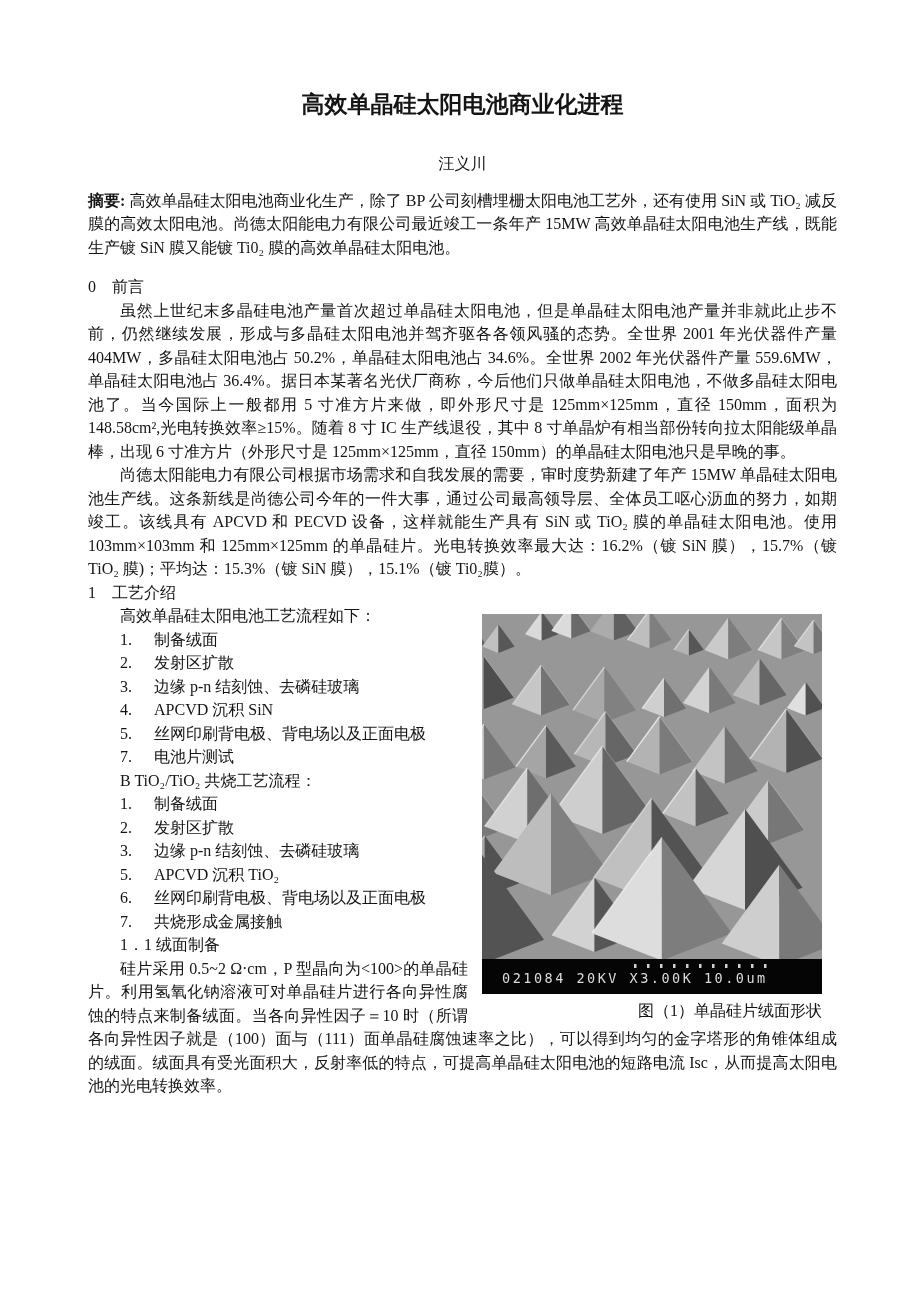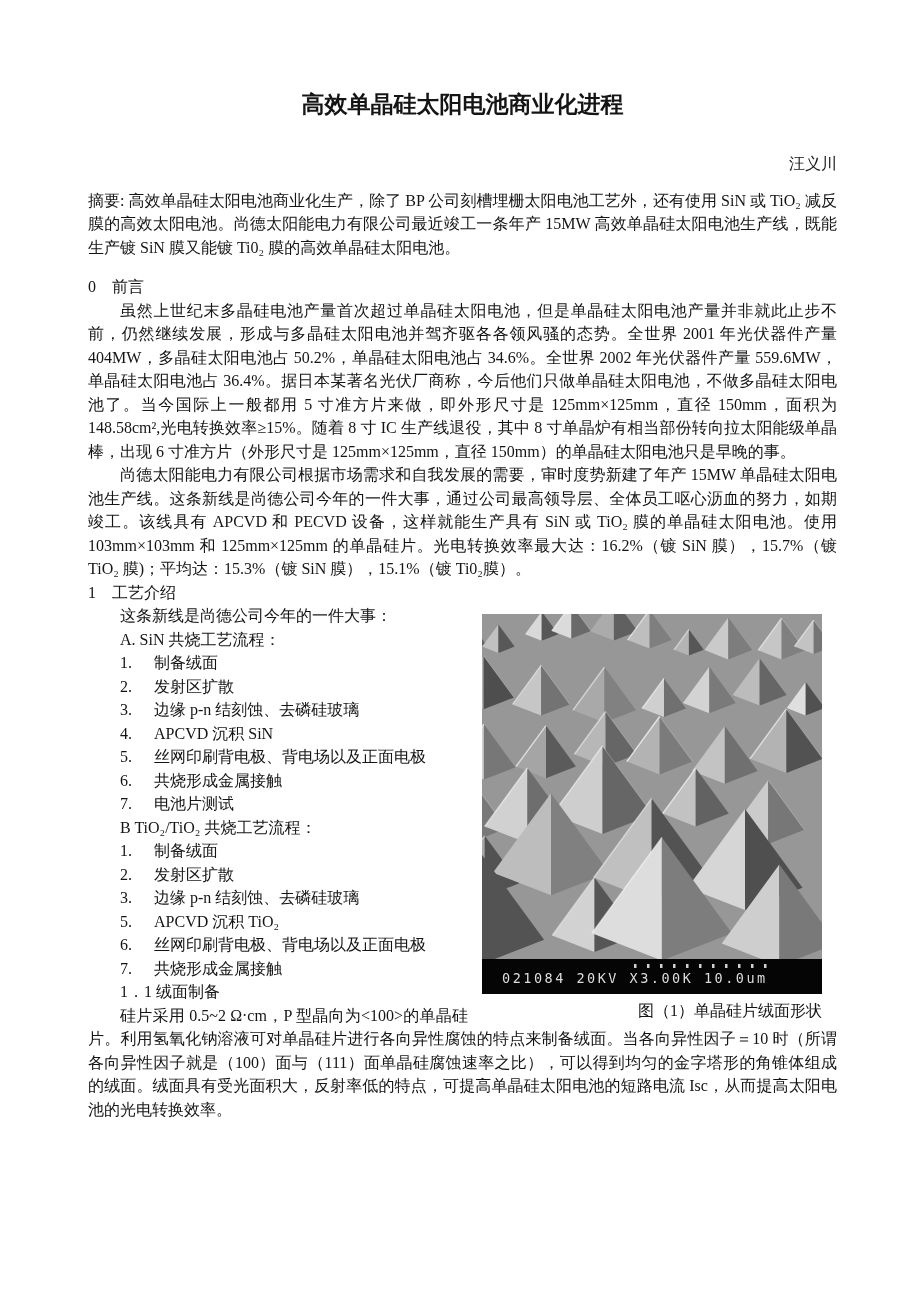--- a/index.html
+++ b/index.html
@@ -16,28 +16,28 @@
     overflow:hidden;
   }
   .doc-title{
     font-size:23px;
     font-weight:bold;
     text-align:center;
     line-height:34px;
     margin:0;
   }
   .author{
-    text-align:right;
+    text-align:center;
     margin-top:30px;
   }
   .abstract{
     margin-top:13px;
     text-align:justify;
   }
-  .abstract .abstract-label{font-weight:normal;}
+  .abstract .abstract-label{font-weight:bold;}
   .sec-heading{margin:0;}
   .sec-heading .num{display:inline-block;min-width:12px;margin-right:12px;}
   p.body-par{
     margin:0;
     text-indent:2em;
     text-align:justify;
   }
   .flow{overflow:visible;}
   .indent1{padding-left:32px;}
   .proc-list{margin:0;padding:0;list-style:none;}
@@ -198,30 +198,28 @@
             <rect x="243" y="350" width="2.5" height="4" fill="#d0d0d0"></rect>
             <rect x="256" y="350" width="2.5" height="4" fill="#d0d0d0"></rect>
             <rect x="269" y="350" width="2.5" height="4" fill="#d0d0d0"></rect>
             <rect x="282" y="350" width="2.5" height="4" fill="#d0d0d0"></rect>
           </g>
         <text x="20" y="369" font-family="DejaVu Sans Mono, Liberation Mono, monospace" font-size="13.5" letter-spacing="2.5" fill="#dcdcdc">021084 20KV  X3.00K 10.0um</text>
       </svg>
       <div class="figure-caption">图（1）单晶硅片绒面形状</div>
     </div>
 
-    <div class="indent1">这条新线是尚德公司今年的一件大事：</div>
-
-    <div class="indent1">A. SiN 共烧工艺流程：</div>
+    <div class="indent1">高效单晶硅太阳电池工艺流程如下：</div>
+
     <div class="proc-list">
       <div class="proc-item"><span class="item-num">1.</span><span>制备绒面</span></div>
       <div class="proc-item"><span class="item-num">2.</span><span>发射区扩散</span></div>
       <div class="proc-item"><span class="item-num">3.</span><span>边缘 p-n 结刻蚀、去磷硅玻璃</span></div>
       <div class="proc-item"><span class="item-num">4.</span><span>APCVD 沉积 SiN</span></div>
       <div class="proc-item"><span class="item-num">5.</span><span>丝网印刷背电极、背电场以及正面电极</span></div>
-      <div class="proc-item"><span class="item-num">6.</span><span>共烧形成金属接触</span></div>
       <div class="proc-item"><span class="item-num">7.</span><span>电池片测试</span></div>
     </div>
 
     <div class="indent1">B TiO₂/TiO₂ 共烧工艺流程：</div>
     <div class="proc-list">
       <div class="proc-item"><span class="item-num">1.</span><span>制备绒面</span></div>
       <div class="proc-item"><span class="item-num">2.</span><span>发射区扩散</span></div>
       <div class="proc-item"><span class="item-num">3.</span><span>边缘 p-n 结刻蚀、去磷硅玻璃</span></div>
       <div class="proc-item"><span class="item-num">5.</span><span>APCVD 沉积 TiO₂</span></div>
       <div class="proc-item"><span class="item-num">6.</span><span>丝网印刷背电极、背电场以及正面电极</span></div>

